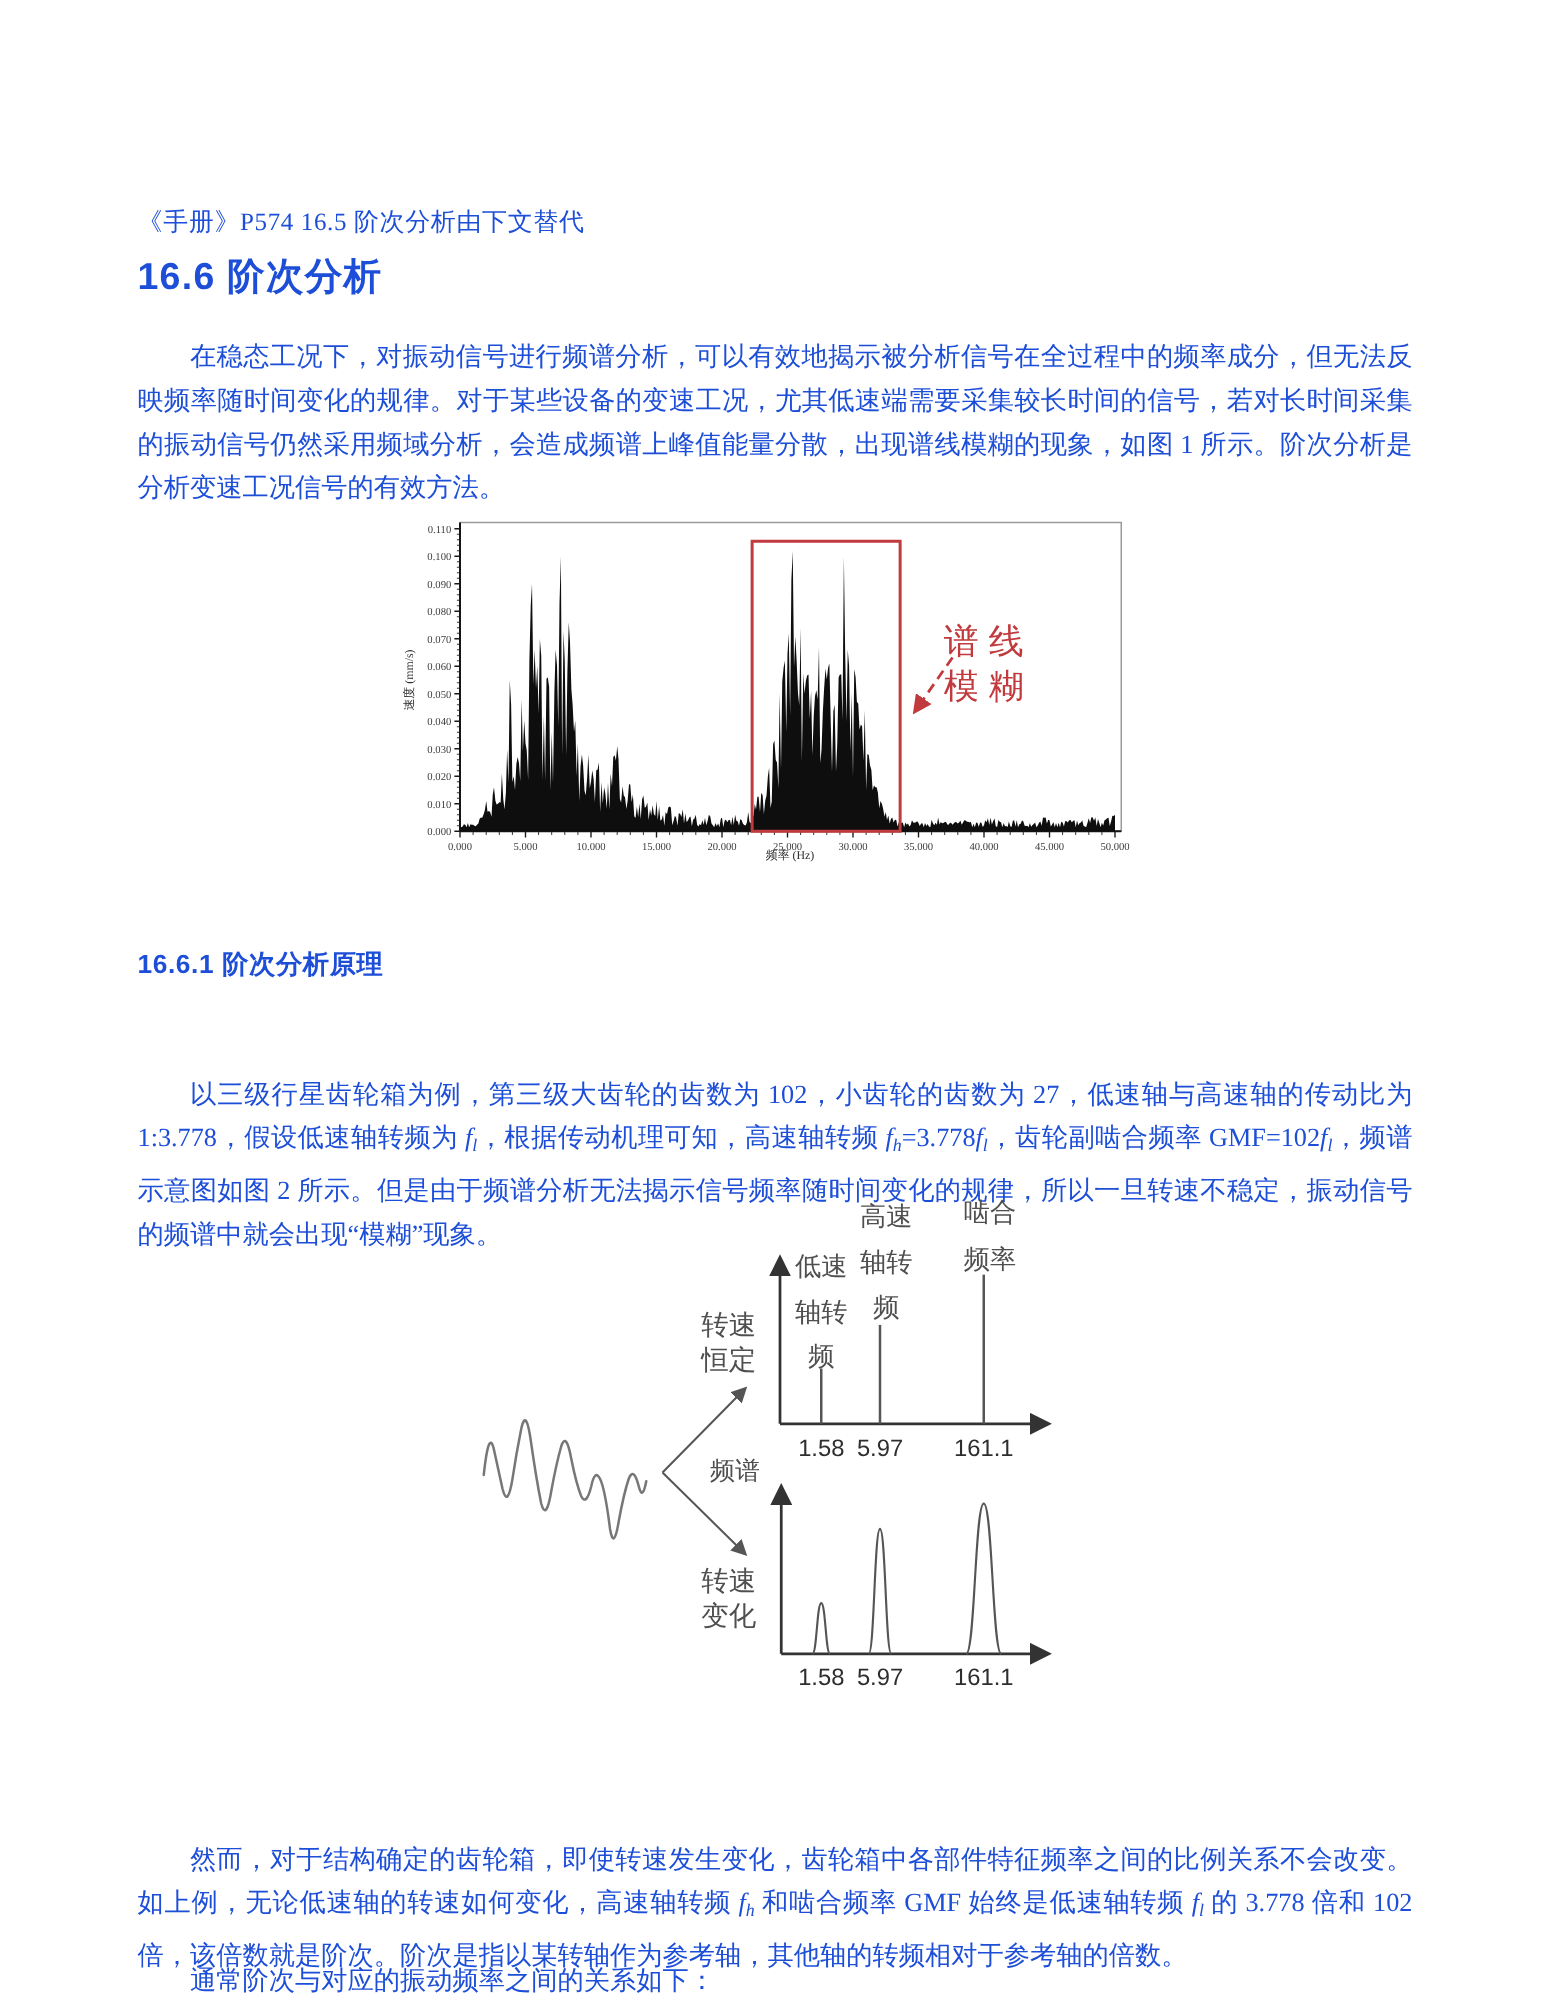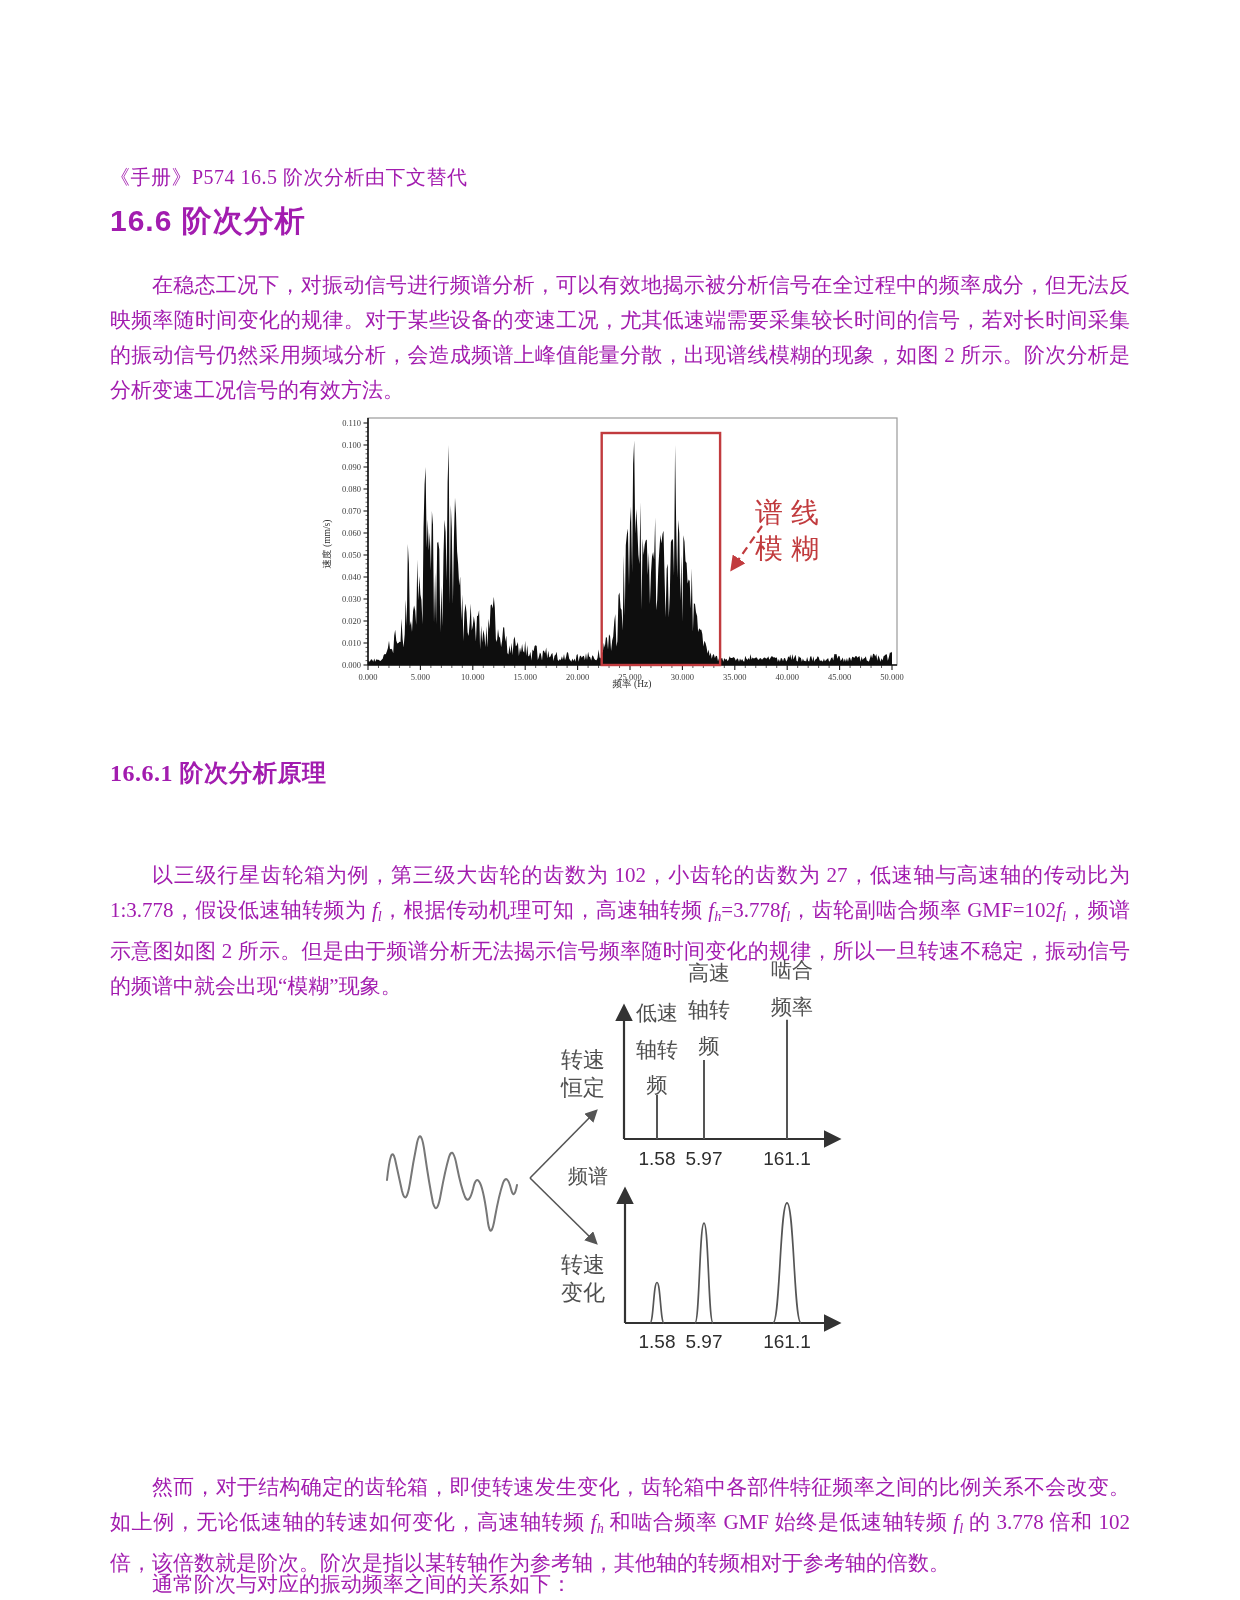--- a/index.html
+++ b/index.html
@@ -1,43 +1,43 @@
 <!DOCTYPE html>
 <html><head>
 <meta charset="utf-8">
 <style>
   html,body{margin:0;padding:0;background:#ffffff;}
   #page{position:relative;width:1240px;height:1600px;background:#ffffff;overflow:hidden;
-        font-family:"Liberation Serif","DejaVu Serif",serif;color:#a21caf;}
+        font-family:"Liberation Serif","DejaVu Serif",serif;color:#1d4ed8;}
   .meta-line{position:absolute;left:110px;top:164px;font-size:20px;letter-spacing:0.5px;}
   .sec-heading{position:absolute;left:110px;top:201px;margin:0;
         font-family:"Liberation Sans","DejaVu Sans",sans-serif;
         font-size:30px;font-weight:700;letter-spacing:1px;text-align:center;}
   .subsec-heading{position:absolute;left:110px;top:757px;margin:0;
-        font-family:Liberation Serif, serif;
-        font-size:24px;font-weight:700;letter-spacing:0.5px;text-align:right;}
+        font-family:Liberation Sans, sans-serif;
+        font-size:21px;font-weight:700;letter-spacing:0.5px;text-align:right;}
   .textblock{position:absolute;left:110px;width:1020px;font-size:21px;line-height:35px;
         text-align:justify;}
   .indent{text-indent:2em;}
   .caption{position:absolute;left:110px;width:1020px;text-align:center;font-size:20px;white-space:pre;}
   .textblock i, .textblock sub{font-family:"Liberation Serif","DejaVu Serif",serif;}
   .textblock i{font-style:italic;}
   .textblock sub{font-style:italic;font-size:0.68em;vertical-align:-0.25em;}
   .figsvg{position:absolute;}
   svg text{font-family:"Liberation Serif","DejaVu Serif",serif;}
   svg .num{font-family:"Liberation Sans","DejaVu Sans",sans-serif;}
 </style>
 </head>
 <body>
 
 <div id="page">
 
   <div class="meta-line">《手册》P574 16.5 阶次分析由下文替代</div>
   <h1 class="sec-heading">16.6 阶次分析</h1>
-  <div class="textblock indent" style="top:268px">在稳态工况下，对振动信号进行频谱分析，可以有效地揭示被分析信号在全过程中的频率成分，但无法反映频率随时间变化的规律。对于某些设备的变速工况，尤其低速端需要采集较长时间的信号，若对长时间采集的振动信号仍然采用频域分析，会造成频谱上峰值能量分散，出现谱线模糊的现象，如图 2 所示。阶次分析是分析变速工况信号的有效方法。</div>
+  <div class="textblock indent" style="top:268px">在稳态工况下，对振动信号进行频谱分析，可以有效地揭示被分析信号在全过程中的频率成分，但无法反映频率随时间变化的规律。对于某些设备的变速工况，尤其低速端需要采集较长时间的信号，若对长时间采集的振动信号仍然采用频域分析，会造成频谱上峰值能量分散，出现谱线模糊的现象，如图 1 所示。阶次分析是分析变速工况信号的有效方法。</div>
 
   <svg id="fig1" class="figsvg" style="left:310px;top:400px" width="600" height="290" viewBox="0 0 600 290">
     <defs>
       <marker id="ahr" viewBox="0 0 10 10" refX="8" refY="5" markerWidth="7" markerHeight="7" orient="auto">
         <path d="M0 0 L10 5 L0 10 Z" fill="#c13b3e"></path>
       </marker>
     </defs>
     <rect x="58" y="18" width="529" height="247" fill="none" stroke="#9a9a9a" stroke-width="1.2"></rect>
     <g id="f1-ticks">
         <line x1="58" y1="265" x2="58" y2="270" stroke="#1a1a1a" stroke-width="1.1"></line>

